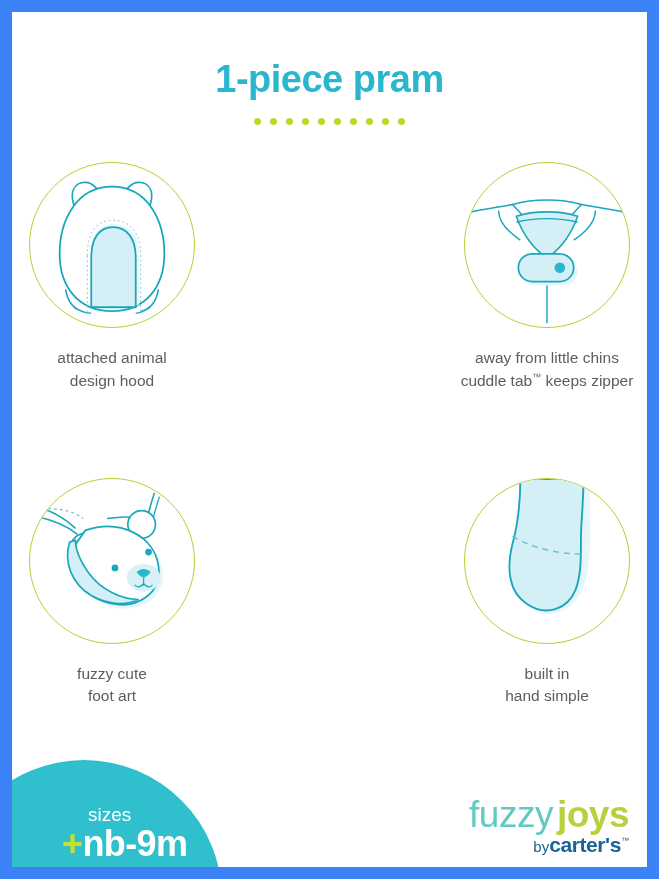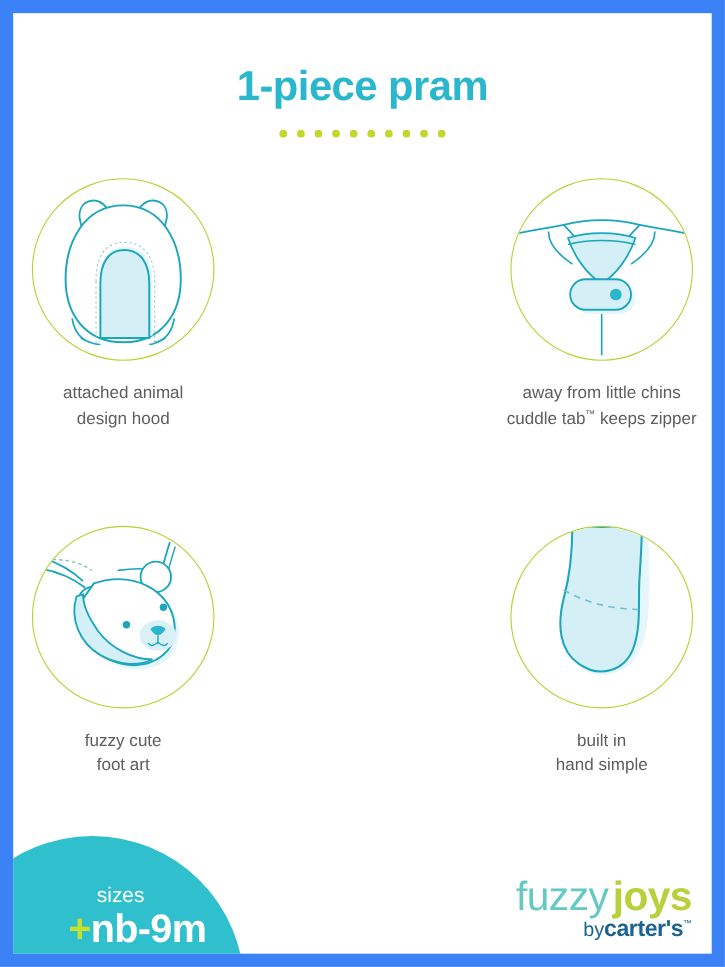--- a/index.html
+++ b/index.html
@@ -158,21 +158,21 @@
     position: relative;
   }
   .logo-sub {
     margin-top: 1px;
     font-size: 21px;
     line-height: 1;
     white-space: nowrap;
     color: #1b6392;
   }
   .logo-by {
-    font-size: 18px;
+    font-size: 15px;
     color: #1b6392;
   }
   .logo-carters {
     font-weight: bold;
     letter-spacing: -0.4px;
     color: #1b6392;
   }
   .logo-tm {
     font-size: 8px;
     vertical-align: 9px;

